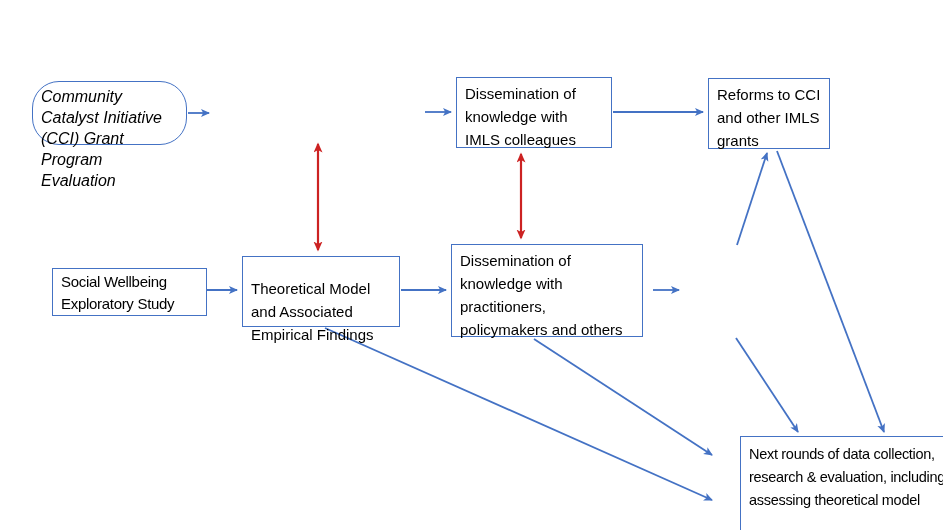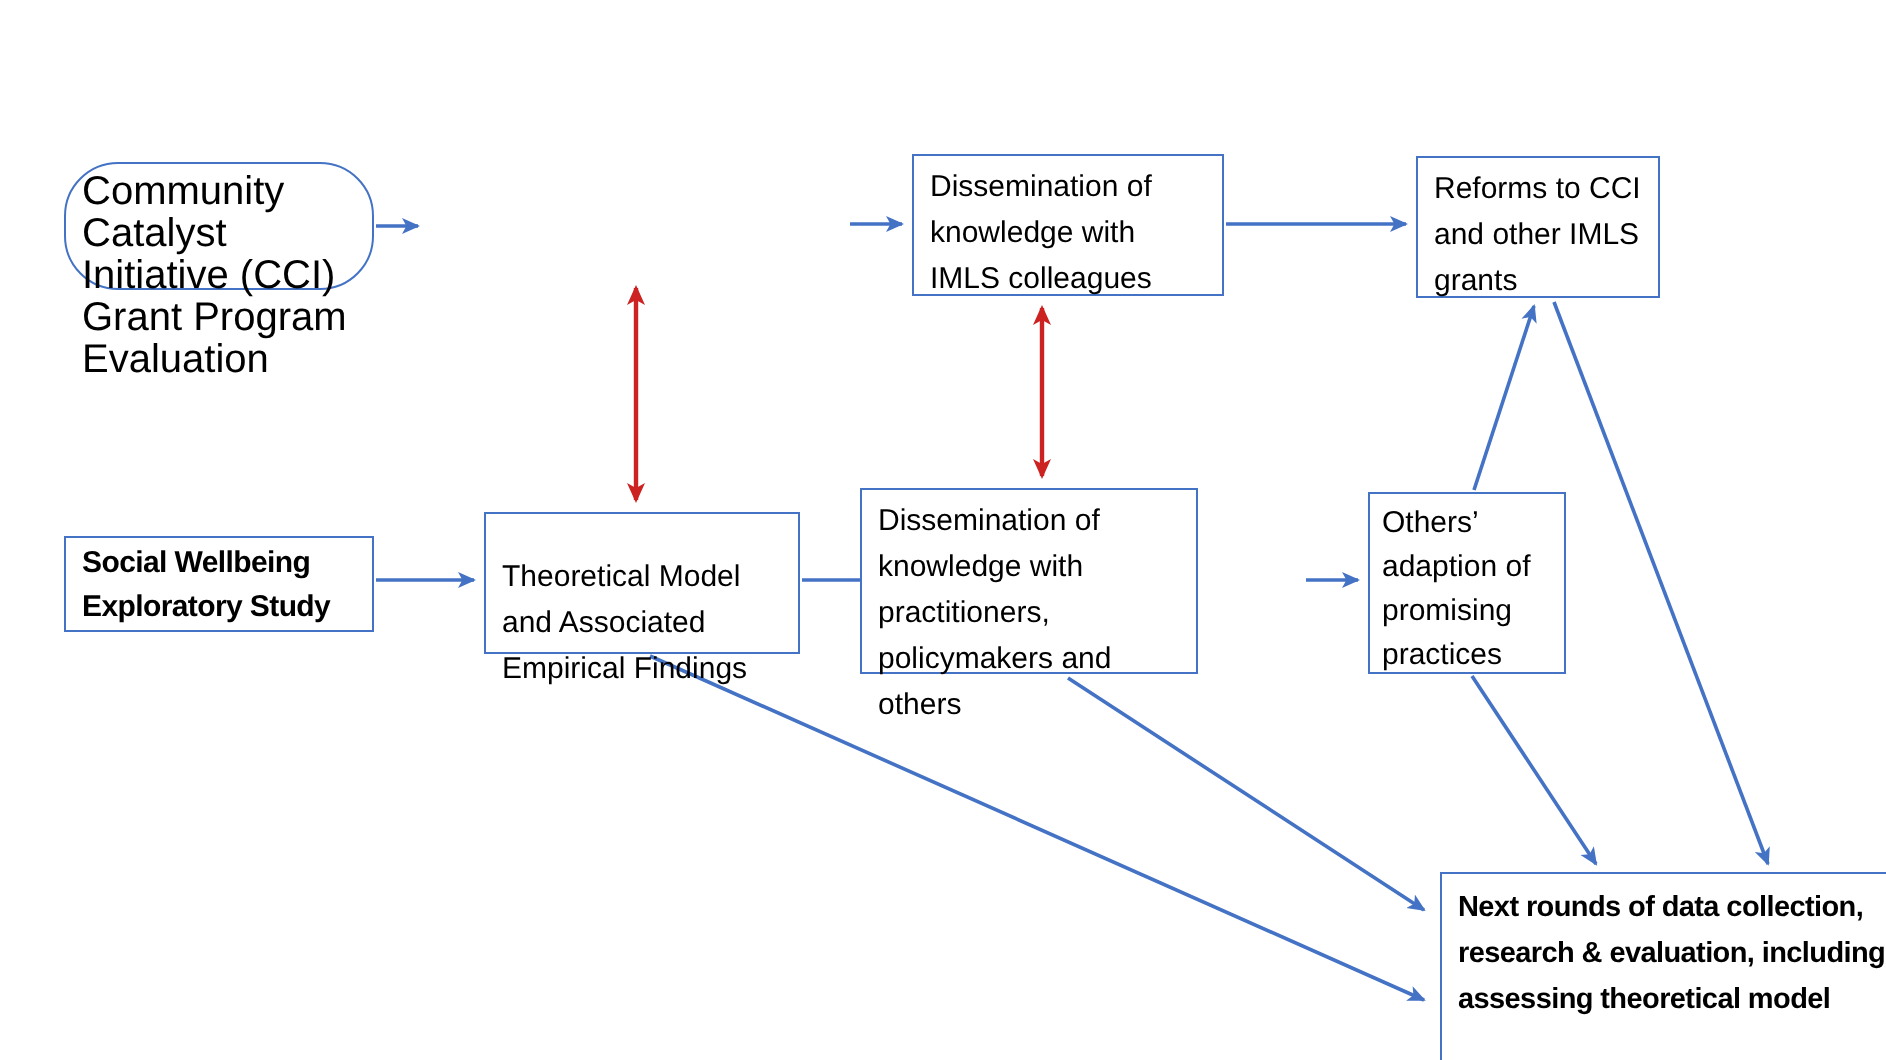--- a/index.html
+++ b/index.html
@@ -16,22 +16,22 @@
     position:absolute;
     box-sizing:border-box;
     border:1.6px solid #4472C4;
     background:#ffffff;
     font-size:15px;
     line-height:22px;
     padding:4px 8px;
     white-space:normal;
   }
   .node.lh23{line-height:23px;}
-  .node.italic{font-size:20px;line-height:21px;border-radius:27px;}
-  .node.bold{font-weight:bold;letter-spacing:-0.3px;}
+  .node.italic{font-style:italic;font-size:16px;line-height:21px;border-radius:27px;}
+  .node.bold{font-weight:normal;letter-spacing:-0.3px;margin-left:20px;}
   .node.next{font-size:14.5px;line-height:23px;padding-top:6px;}
 </style>
 </head>
 <body>
 
 <div class="canvas">
 
   <svg id="edges-svg" width="943" height="530" xmlns="http://www.w3.org/2000/svg">
     <defs>
       <marker id="head-blue" orient="auto-start-reverse" markerUnits="userSpaceOnUse" markerWidth="12" markerHeight="12" refX="8" refY="4">
@@ -60,19 +60,18 @@
 
 
   <div class="node lh23" style="left:456px;top:77px;width:156px;height:71px">Dissemination of knowledge with IMLS colleagues</div>
 
   <div class="node lh23" style="left:708px;top:78px;width:122px;height:71px">Reforms to CCI and other IMLS grants</div>
 
   <div class="node bold" style="left:32px;top:268px;width:155px;height:48px;padding-top:2px">Social Wellbeing Exploratory Study</div>
 
   <div class="node lh23" style="left:242px;top:256px;width:158px;height:71px;padding-top:20px">Theoretical Model and Associated Empirical Findings</div>
 
-  <div class="node lh23" style="left:430px;top:244px;width:169px;height:93px">Dissemination of knowledge with practitioners, policymakers and others</div>
+  <div class="node lh23" style="left:451px;top:244px;width:192px;height:93px">Dissemination of knowledge with practitioners, policymakers and others</div>
 
-  <div class="node" style="left:684px;top:246px;width:99px;height:91px;padding:4px 6px">Others’ adaption of promising practices</div>
 
   <div class="node bold next" style="left:720px;top:436px;width:240px;height:110px">Next rounds of data collection, research &amp; evaluation, including assessing theoretical model</div>
 
 </div>
 
 </body></html>

